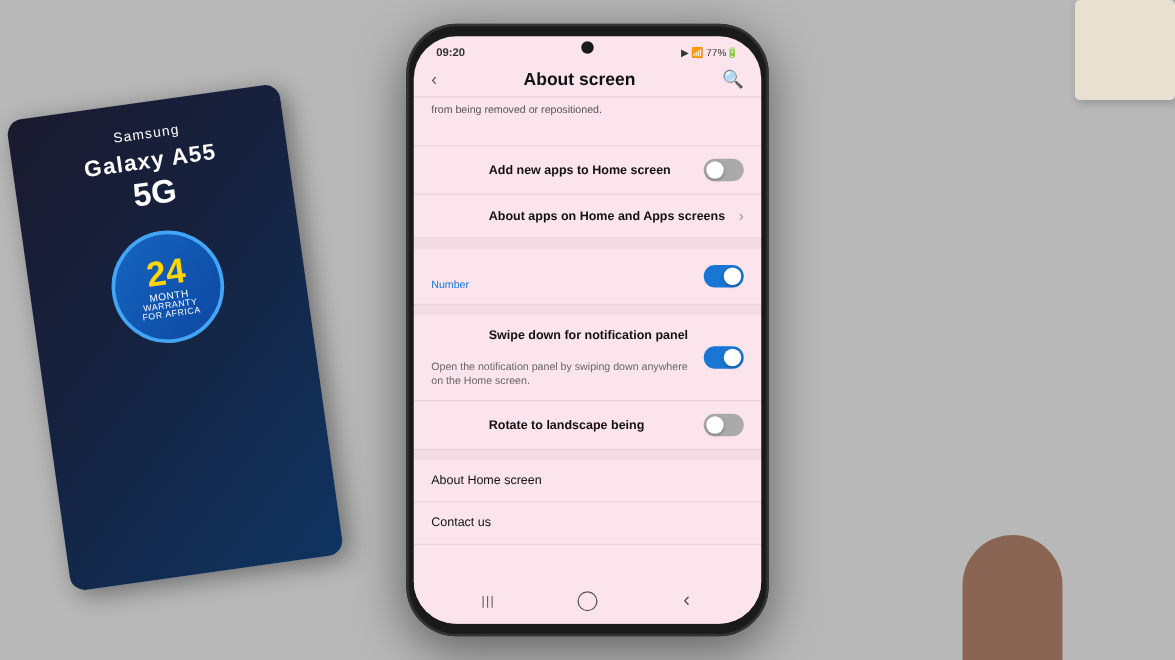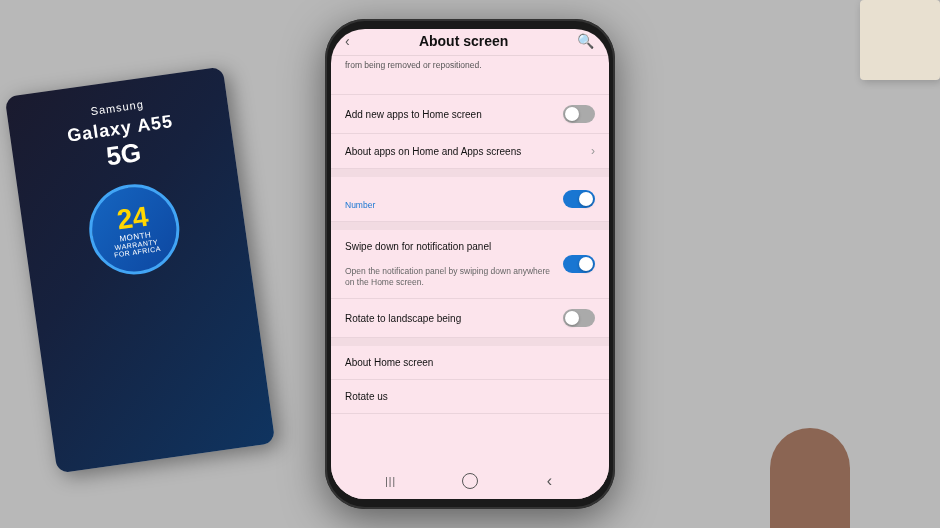--- a/index.html
+++ b/index.html
@@ -218,22 +218,23 @@
     }
 
     .row-content {
       flex: 1;
       padding-right: 8px;
     }
 
     .row-title {
       font-size: 10px;
       color: #111;
-      font-weight: 400;
+      font-weight: 700;
       line-height: 1.3;
+      margin-left: 46px;
     }
 
     .row-subtitle {
       font-size: 8.5px;
       color: #666;
       margin-top: 13px;
       line-height: 1.3;
     }
 
     .row-subtitle.blue {
@@ -353,20 +354,29 @@
     <div class="badge-month">MONTH</div>
     <div class="badge-warranty">WARRANTY<br>FOR AFRICA</div>
   </div>
 </div>
 
 <div class="top-right-obj"></div>
 
 <div class="phone">
   <div class="phone-screen">
 
+    <div class="status-bar">
+      <span class="status-time">09:20</span>
+      <div class="camera-notch"></div>
+      <div class="status-icons">
+        <span>▶</span>
+        <span>📶</span>
+        <span>77%🔋</span>
+      </div>
+    </div>
 
     <div class="top-nav">
       <span class="back-arrow">‹</span>
       <span class="nav-title">About screen</span>
       <span class="search-icon-nav">🔍</span>
     </div>
 
     <div class="settings-content">
 
       <div class="divider-note">from being removed or repositioned.</div>
@@ -411,21 +421,21 @@
         <div class="toggle off"></div>
       </div>
 
       <div class="section-divider"></div>
 
       <div class="plain-row">
         <div class="plain-row-text">About Home screen</div>
       </div>
 
       <div class="plain-row">
-        <div class="plain-row-text">Rotate us</div>
+        <div class="plain-row-text">Contact us</div>
       </div>
 
     </div>
 
     <div class="bottom-nav">
       <div class="nav-btn">
         <span style="font-size:10px;color:#555;letter-spacing:1px;">|||</span>
       </div>
       <div class="nav-btn circle"></div>
       <div class="nav-btn back-chevron"></div>

